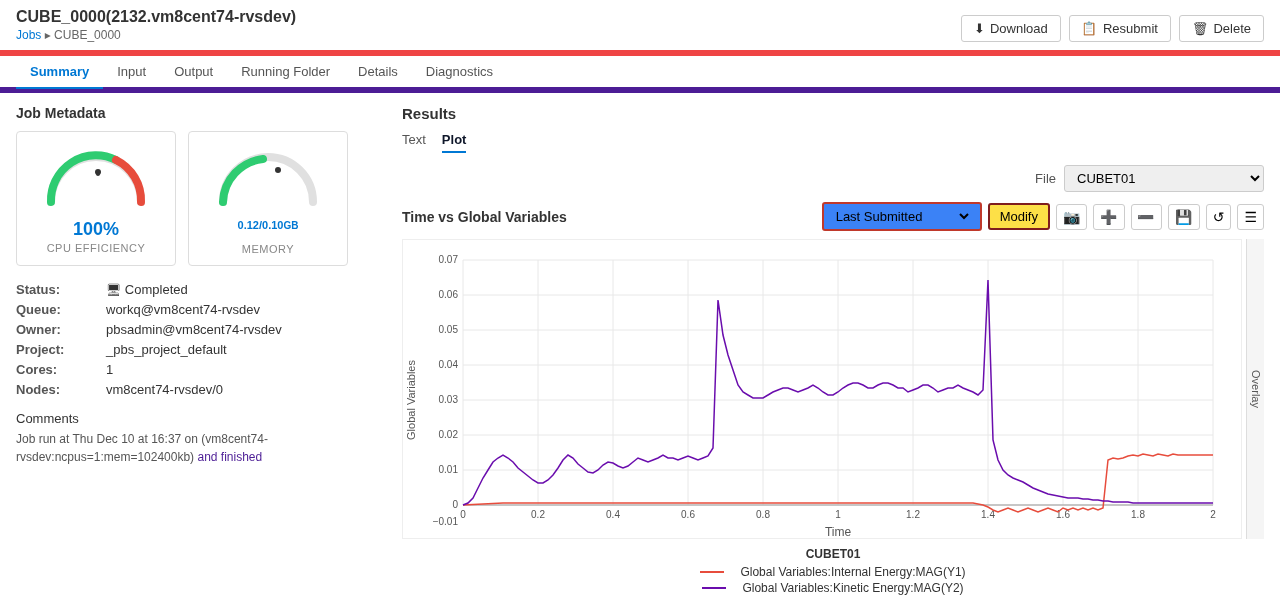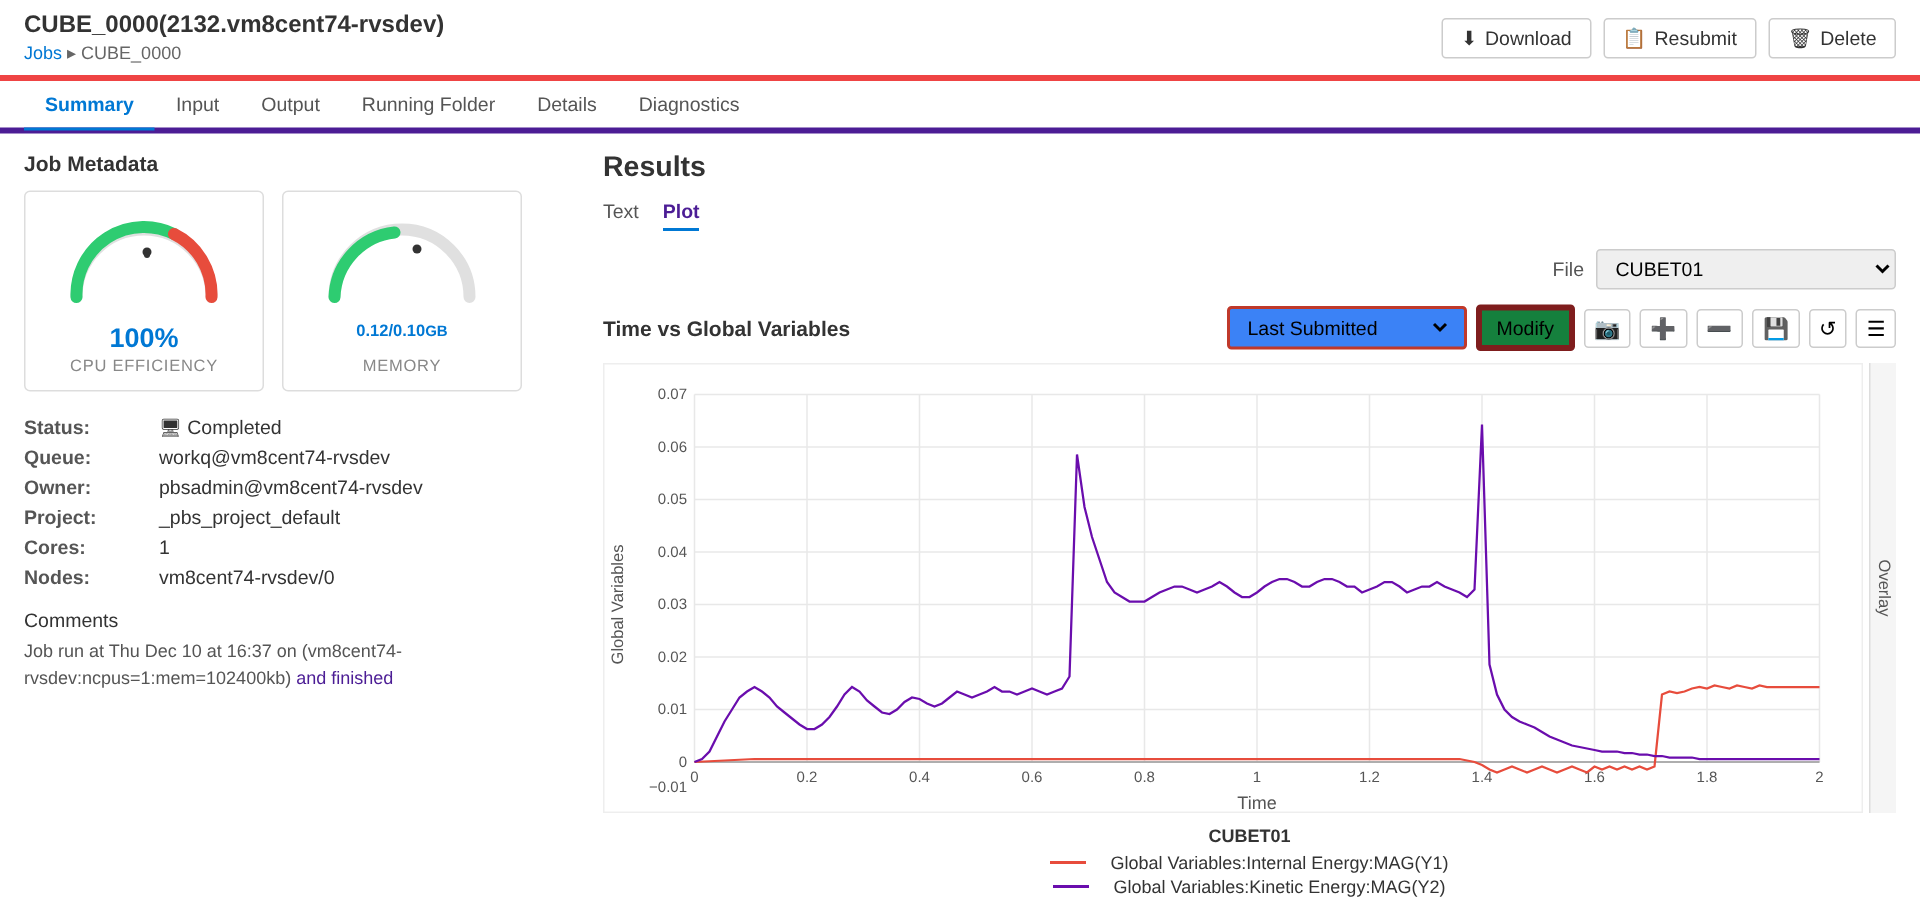--- a/index.html
+++ b/index.html
@@ -1,25 +1,25 @@
 <!DOCTYPE html>
 <html><head>
   <meta charset="utf-8">
   <style>
     * { box-sizing: border-box; margin: 0; padding: 0; }
     body { font-family: Arial, sans-serif; font-size: 13px; color: #333; background: #fff; }
 
-    .header { display: flex; align-items: center; justify-content: space-between; padding: 8px 16px; border-bottom: 4px solid #ef4444; }
+    .header { display: flex; align-items: flex-end; justify-content: space-between; padding: 8px 16px; border-bottom: 6px solid #ef4444; }
     .header-title { font-size: 16px; font-weight: bold; color: #333; }
     .breadcrumb { font-size: 12px; color: #666; margin-top: 2px; }
     .breadcrumb a { color: #0078d4; text-decoration: none; }
     .header-buttons { display: flex; gap: 8px; }
     .header-btn { display: flex; align-items: center; gap: 5px; padding: 5px 12px; border: 1px solid #ccc; border-radius: 3px; background: #fff; cursor: pointer; font-size: 13px; color: #333; }
 
-    .tabs { display: flex; padding: 0 16px; border-bottom: 4px solid #4c1d95; }
+    .tabs { display: flex; padding: 0 16px; border-bottom: 6px solid #4c1d95; }
     .tab { padding: 8px 14px; cursor: pointer; font-size: 13px; color: #555; border-bottom: 2px solid transparent; margin-bottom: -2px; }
     .tab.active { color: #0078d4; border-bottom: 2px solid #0078d4; font-weight: bold; }
 
     .main-content { display: flex; padding: 12px 16px; gap: 16px; }
 
     .left-panel { width: 370px; flex-shrink: 0; }
     .section-title { font-size: 14px; font-weight: bold; margin-bottom: 10px; }
 
     .gauges { display: flex; gap: 12px; margin-bottom: 16px; }
     .gauge-card { border: 1px solid #ddd; border-radius: 4px; padding: 10px; width: 160px; text-align: center; }
@@ -33,31 +33,31 @@
     .meta-label { width: 90px; font-weight: bold; color: #555; flex-shrink: 0; }
     .meta-value { color: #333; }
 
     .comments { margin-top: 14px; }
     .comments-title { font-weight: normal; margin-bottom: 4px; }
     .comments-text { font-size: 12px; color: #555; line-height: 1.5; }
     .comments-text a { color: #4c1d95; text-decoration: none; }
 
     
     .right-panel { flex: 1; }
-    .results-title { font-size: 19px; font-weight: bold; margin-bottom: 10px; }
+    .results-title { font-size: 15px; font-weight: bold; margin-bottom: 10px; }
     .result-tabs { display: flex; gap: 16px; margin-bottom: 12px; }
     .result-tab { font-size: 13px; color: #555; cursor: pointer; padding-bottom: 4px; }
-    .result-tab.active { color: #4c1d95; border-bottom: 2px solid #0078d4; font-weight: bold; text-align: center; }
+    .result-tab.active { color: #0f172a; border-bottom: 2px solid #0078d4; font-weight: bold; text-align: center; }
 
     .chart-controls { display: flex; align-items: center; justify-content: space-between; margin-bottom: 8px; }
     .chart-title { font-size: 14px; font-weight: bold; }
     .chart-right { display: flex; align-items: center; gap: 6px; }
     .dropdown-select { border: 2px solid #c0392b; border-radius: 3px; padding: 4px 8px; font-size: 13px; background: #3b82f6; cursor: pointer; display: flex; align-items: center; gap: 6px; min-width: 160px; }
     .dropdown-select select { border: none; outline: none; font-size: 13px; background: transparent; cursor: pointer; flex: 1; }
-    .modify-btn { padding: 4px 10px; border: 4px solid #7f1d1d; border-radius: 3px; background: #15803d; cursor: pointer; font-size: 13px; }
+    .modify-btn { padding: 4px 10px; border: 2px solid #7f1d1d; border-radius: 3px; background: #fde047; cursor: pointer; font-size: 13px; }
     .icon-btn { padding: 4px 6px; border: 1px solid #ccc; border-radius: 3px; background: #fff; cursor: pointer; font-size: 14px; }
 
     .file-row { display: flex; align-items: center; gap: 8px; margin-bottom: 10px; justify-content: flex-end; }
     .file-label { font-size: 13px; color: #555; }
     .file-select { border: 1px solid #ccc; border-radius: 3px; padding: 4px 8px; font-size: 13px; min-width: 200px; }
     .overlay-bar { position: absolute; right: 0; top: 0; bottom: 0; width: 18px; background: #f5f5f5; border-left: 1px solid #ddd; display: flex; align-items: center; justify-content: center; cursor: pointer; }
     .overlay-text { font-size: 11px; color: #555; transform: rotate(90deg); white-space: nowrap; }
 
     .legend { margin-top: 8px; text-align: center; font-size: 12px; }
     .legend-title { font-weight: bold; margin-bottom: 4px; }

